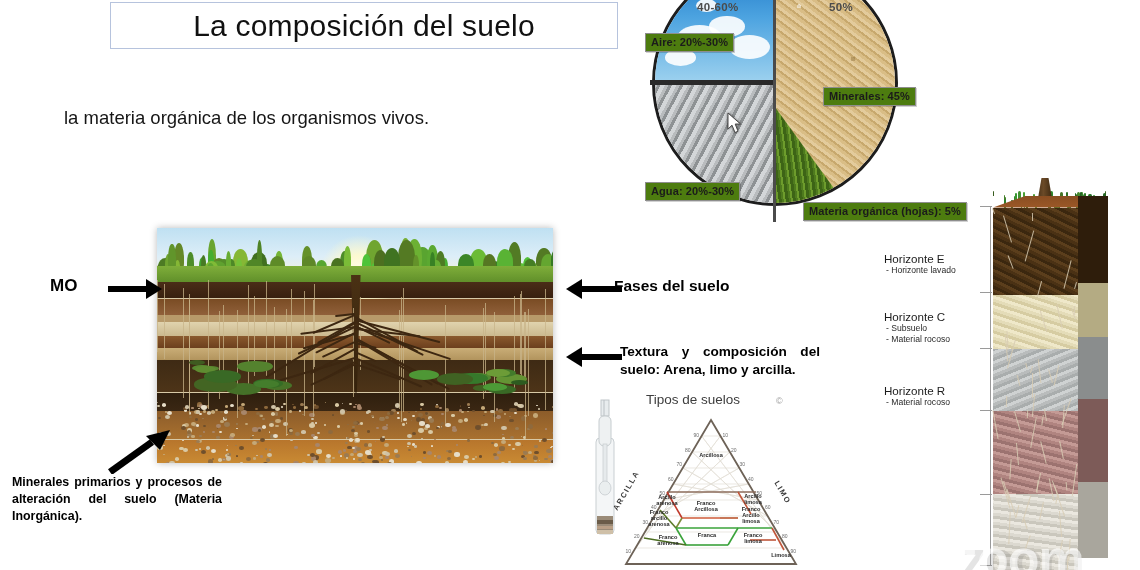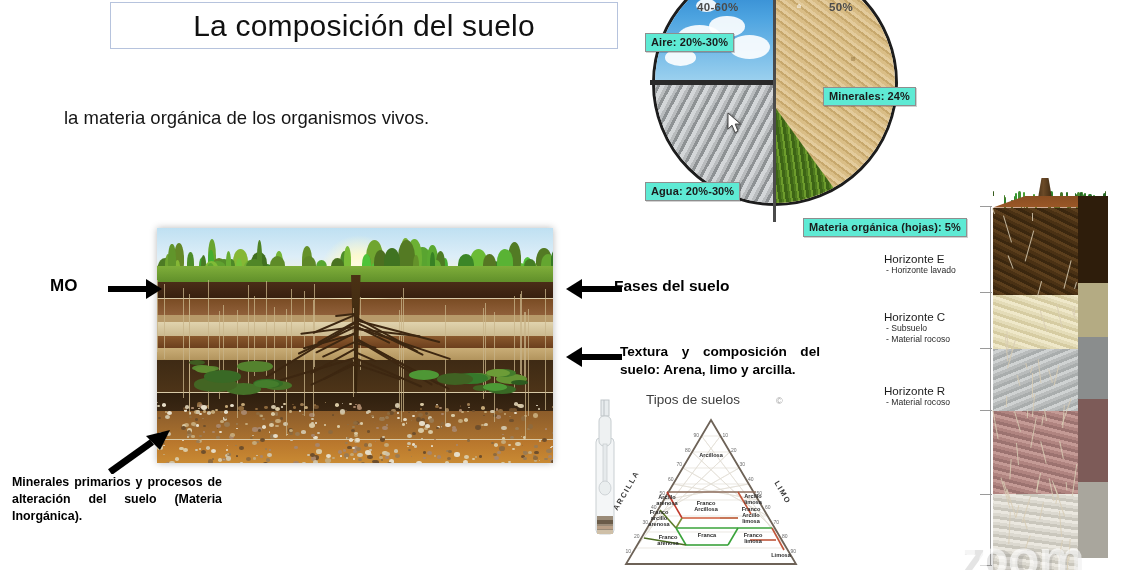--- a/index.html
+++ b/index.html
@@ -131,21 +131,21 @@
   #pie-vline{
     left:121px;top:-16px;width:3px;height:278px;background:#4b4b4b;
   }
   #pie-hline{
     left:-2px;top:120px;width:126px;height:5px;background:#2a2a2a;
   }
 
   .pct-top{position:absolute;font-size:11.5px;color:#4b4b4b;font-weight:bold;letter-spacing:.3px;}
 
   .callout{
-    position:absolute;background:#5eead4;border:1px solid #8e8e8e;
+    position:absolute;background:#4d7c0f;border:1px solid #8e8e8e;
     font-size:11px;font-weight:bold;color:#1b1b1b;
     padding:2px 5px 3px 5px;white-space:nowrap;
     box-shadow:1px 1px 0 rgba(0,0,0,.18);
     letter-spacing:.1px;
   }
 
   
   #cursor{left:727px;top:112px;}
   #cursor svg{display:block;filter:drop-shadow(0 0 1px rgba(0,0,0,.6));}
 
@@ -873,22 +873,22 @@
   </div>
   <div class="abs" id="pie-hline"></div>
   <div class="abs" id="pie-vline"></div>
 </div>
 
 <div class="abs pct-top" style="left:697px;top:1px;">40-60%</div>
 <div class="abs pct-top" style="left:829px;top:1px;">50%</div>
 
 <div class="abs callout" style="left:645px;top:33px;">Aire: 20%-30%</div>
 <div class="abs callout" style="left:645px;top:182px;">Agua: 20%-30%</div>
-<div class="abs callout" style="left:823px;top:87px;">Minerales: 24%</div>
-<div class="abs callout" style="left:803px;top:218px;">Materia orgánica (hojas): 5%</div>
+<div class="abs callout" style="left:823px;top:87px;">Minerales: 45%</div>
+<div class="abs callout" style="left:803px;top:202px;">Materia orgánica (hojas): 5%</div>
 
 <div class="abs" id="cursor">
   <svg width="16" height="22" viewBox="0 0 16 22">
     <path d="M1 1 L1 17 L5 13.2 L8 20.5 L11 19.2 L8.2 12 L13.5 12 Z" fill="#ffffff" stroke="#4a4a4a" stroke-width="1"></path>
   </svg>
 </div>
 
 <div class="abs" id="horizons">
   <div class="hz" style="margin-bottom:35px">
     <div class="hz-title">Horizonte E</div>

